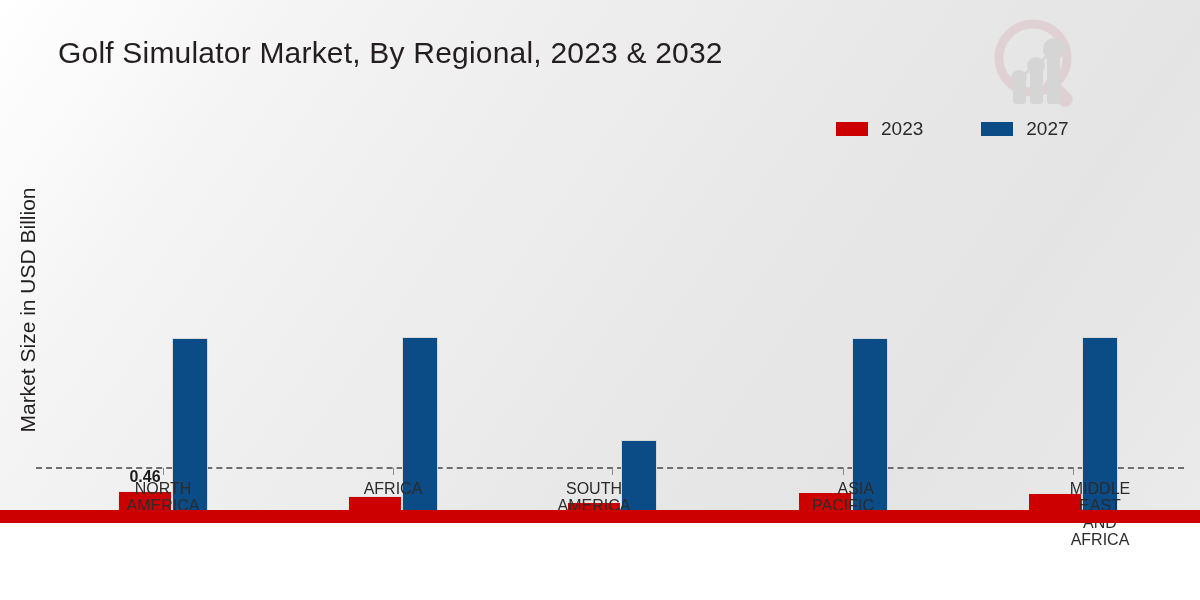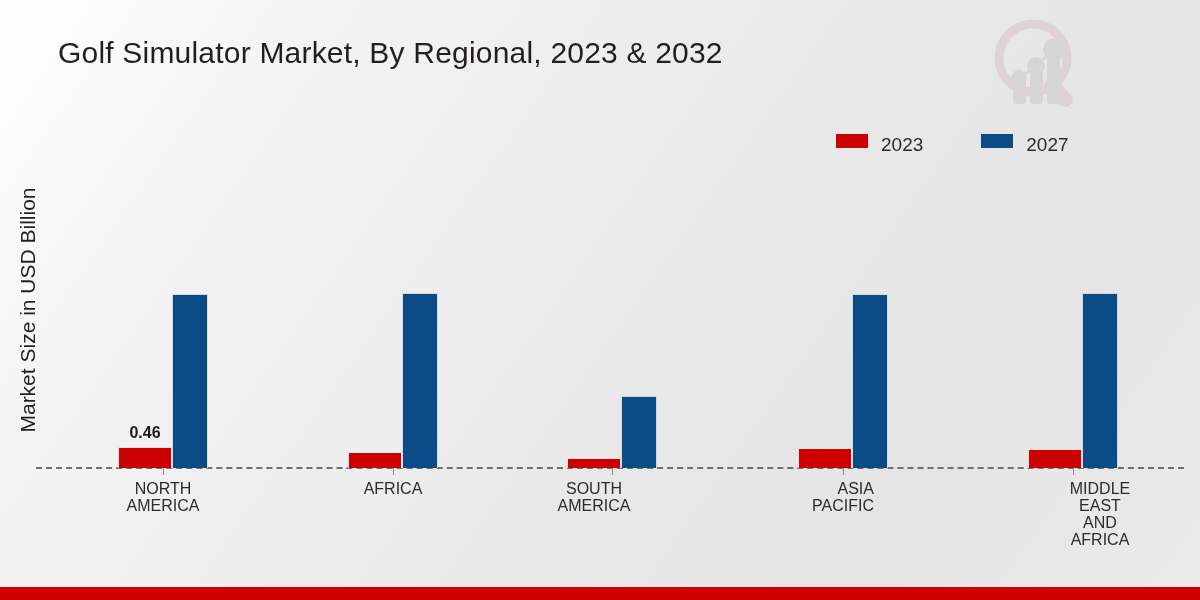--- a/index.html
+++ b/index.html
@@ -9,21 +9,21 @@
   body {
     width: 1200px;
     height: 600px;
     overflow: hidden;
     font-family: "Liberation Sans", sans-serif;
   }
 
   #chart-root {
     position: relative;
     width: 1200px;
-    height: 600px;
+    height: 523px;
     background: linear-gradient(125deg, #ffffff 0%, #f3f3f3 22%, #e9e9e9 55%, #e4e4e4 78%, #ebebeb 100%);
     box-sizing: border-box;
   }
 
   
   #watermark {
     position: absolute;
     left: 985px;
     top: 12px;
     width: 105px;
@@ -47,22 +47,21 @@
   #legend {
     position: absolute;
     left: 836px;
     top: 118px;
     display: flex;
     align-items: center;
     gap: 0px;
   }
   .legend-item {
     display: flex;
-    align-items: flex-start;
-    margin-top: 16px;
+    align-items: center;
   }
   .legend-item + .legend-item { margin-left: 58px; }
   .legend-swatch {
     width: 32px;
     height: 14px;
     display: inline-block;
   }
   .legend-label {
     margin-left: 13px;
     font-size: 19px;
@@ -92,20 +91,21 @@
     height: 0;
     border-top: 2px dashed #6f6f6f;
   }
 
   .group {
     position: absolute;
     bottom: 0;
     display: flex;
     align-items: flex-end;
     justify-content: center;
+    margin-top: 44px;
   }
   .bar {
     position: relative;
     box-sizing: border-box;
   }
   .bar.b2023 {
     background: #cc0000;
     border: 1px solid #e4e4e4;
     border-bottom: none;
   }

